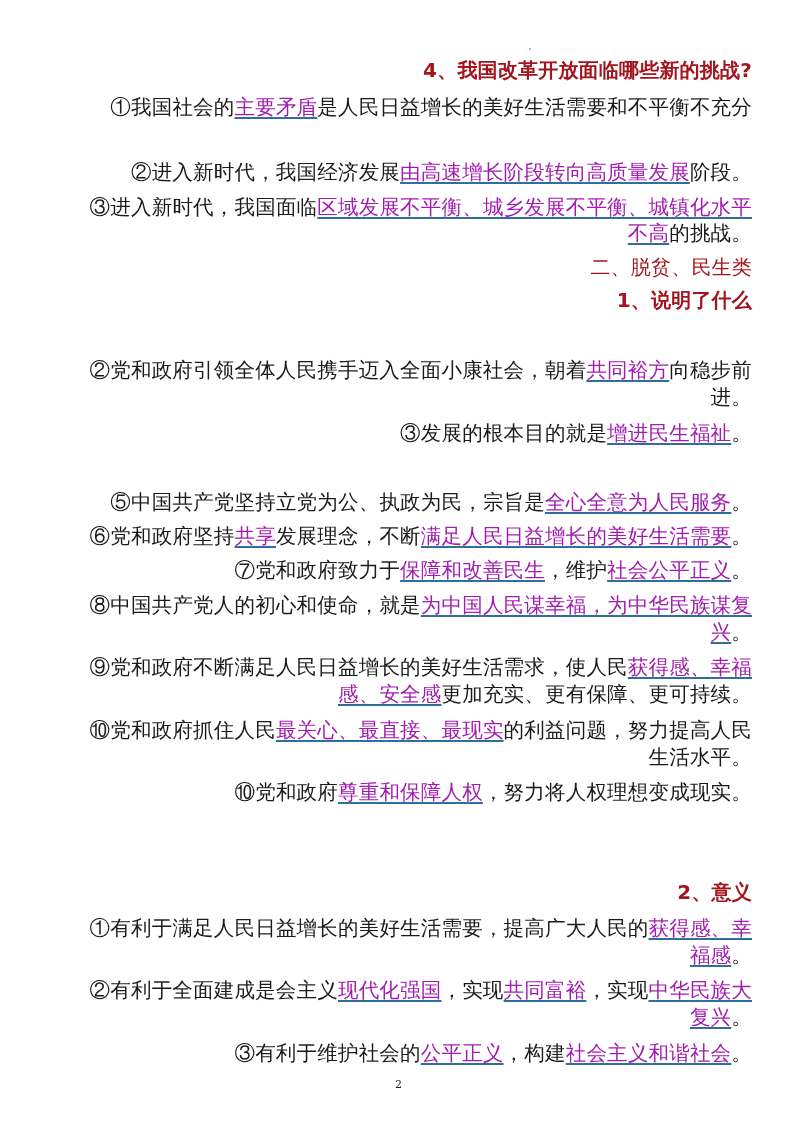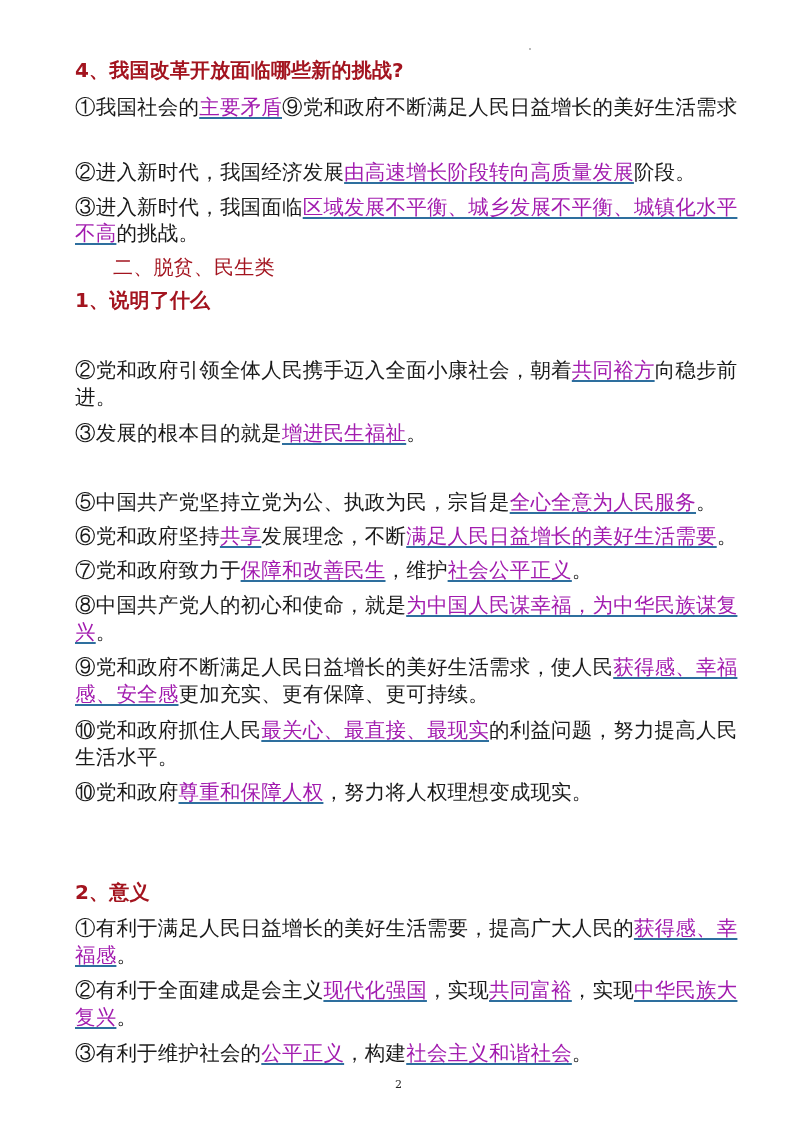--- a/index.html
+++ b/index.html
@@ -16,37 +16,37 @@
       color: #1a1a1a;
     }
     .page {
       position: absolute;
       left: 0; top: 0;
       width: 800px;
       height: 1132px;
     }
     .line {
       position: absolute;
-      left: 75px;
+      left: 52px;
       width: 700px;
       font-size: 20.5px;
       line-height: 27px;
       white-space: nowrap;
       letter-spacing: 0.2px;
+      text-align: right;
     }
     .heading {
       font-family: "DejaVu Sans", "Liberation Sans", sans-serif;
       font-weight: bold;
       color: #a3141f;
       font-size: 20px;
     }
     .heading.light {
       font-weight: normal;
       color: #a3141f;
-      margin-left: 38px;
     }
     .hl {
       color: #a21caf;
       text-decoration: underline;
       text-decoration-color: #2e6f9e;
       text-underline-offset: 3px;
       text-decoration-thickness: 1.5px;
     }
     .pagenum {
       position: absolute;
@@ -66,21 +66,21 @@
     }
   </style>
 </head>
 <body>
 
 <div class="page">
   <div class="speck"></div>
 
   <div class="line heading" style="top:57px">4、我国改革开放面临哪些新的挑战?</div>
 
-  <div class="line" style="top:94px"><span>①我国社会的</span><span class="hl">主要矛盾</span><span>⑨党和政府不断满足人民日益增长的美好生活需求</span></div>
+  <div class="line" style="top:94px"><span>①我国社会的</span><span class="hl">主要矛盾</span><span>是人民日益增长的美好生活需要和不平衡不充分</span></div>
   <div class="line" style="top:159px"><span>②进入新时代，我国经济发展</span><span class="hl">由高速增长阶段转向高质量发展</span><span>阶段。</span></div>
   <div class="line" style="top:194px"><span>③进入新时代，我国面临</span><span class="hl">区域发展不平衡、城乡发展不平衡、城镇化水平</span></div>
   <div class="line" style="top:220px"><span class="hl">不高</span><span>的挑战。</span></div>
 
   <div class="line heading light" style="top:254px">二、脱贫、民生类</div>
   <div class="line heading" style="top:287px">1、说明了什么</div>
 
   <div class="line" style="top:357px"><span>②党和政府引领全体人民携手迈入全面小康社会，朝着</span><span class="hl">共同裕方</span><span>向稳步前</span></div>
   <div class="line" style="top:384px"><span>进。</span></div>
   <div class="line" style="top:420px"><span>③发展的根本目的就是</span><span class="hl">增进民生福祉</span><span>。</span></div>

